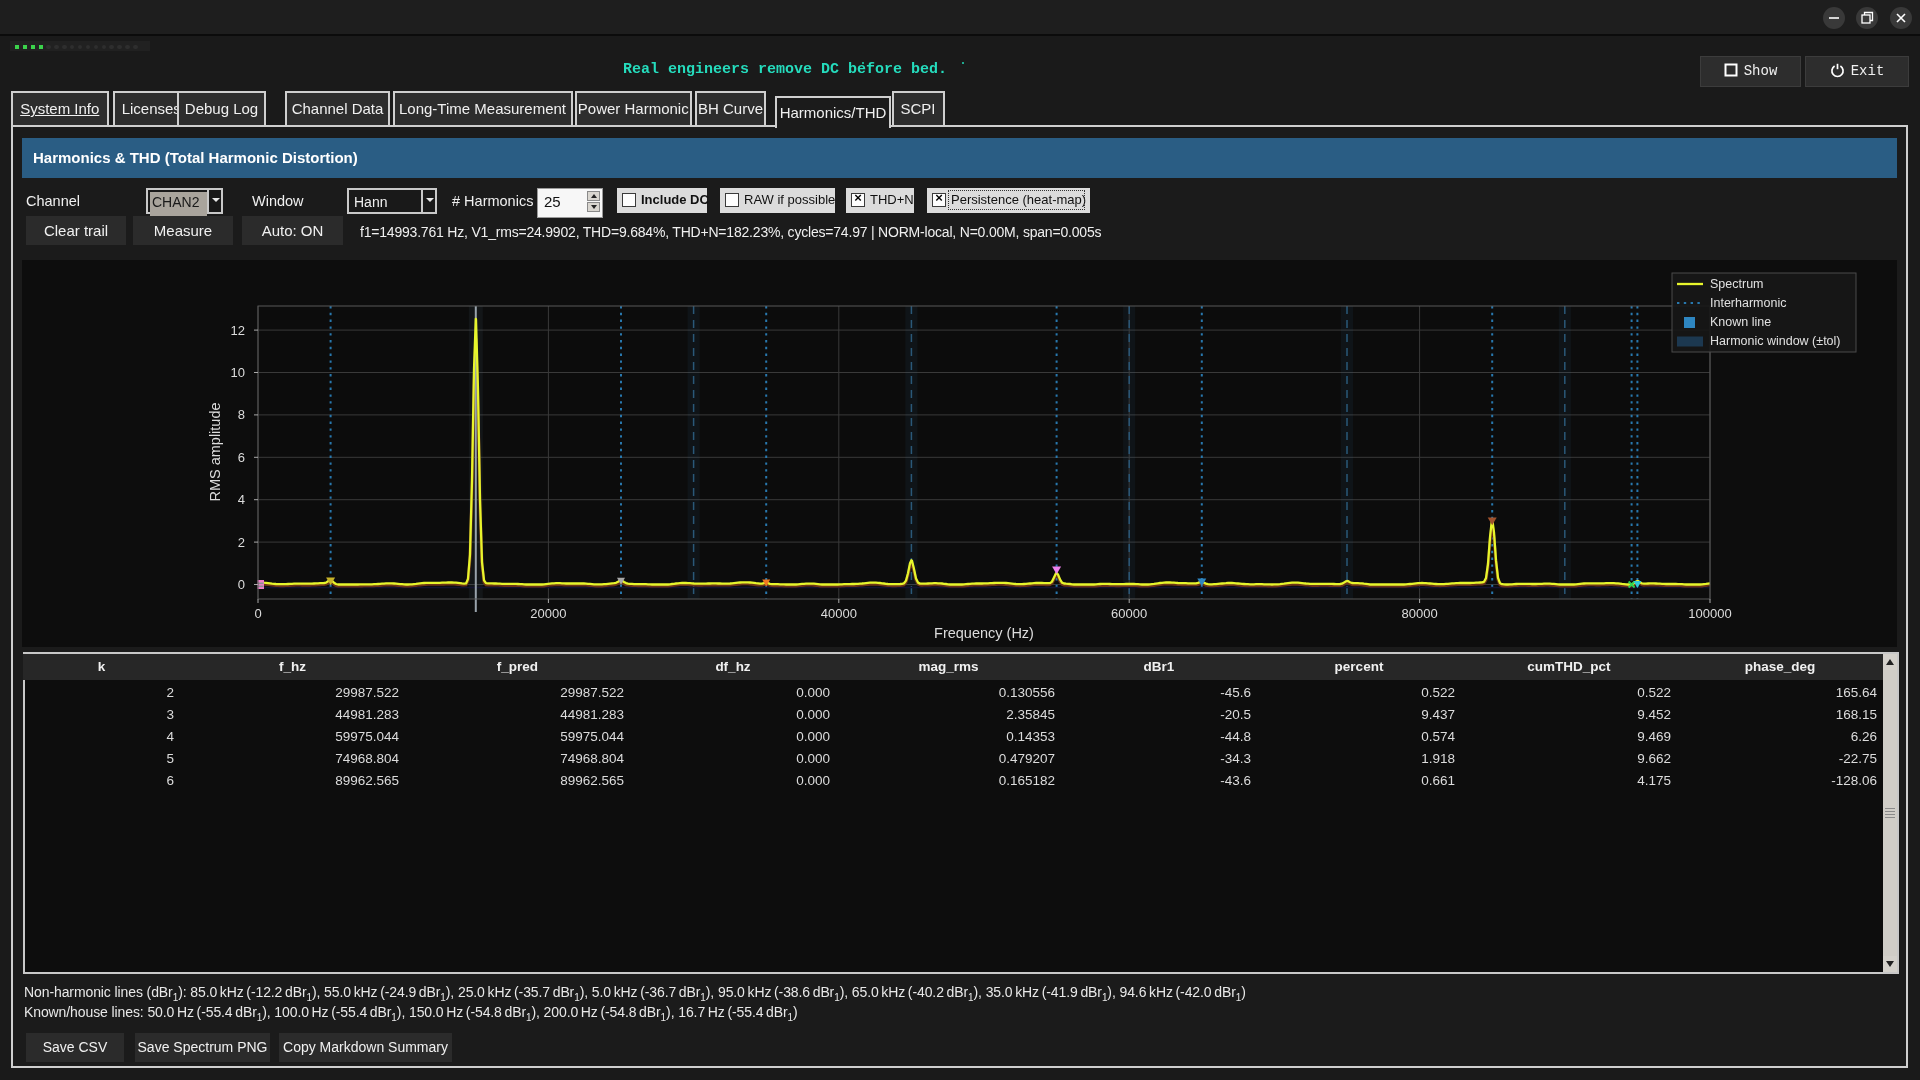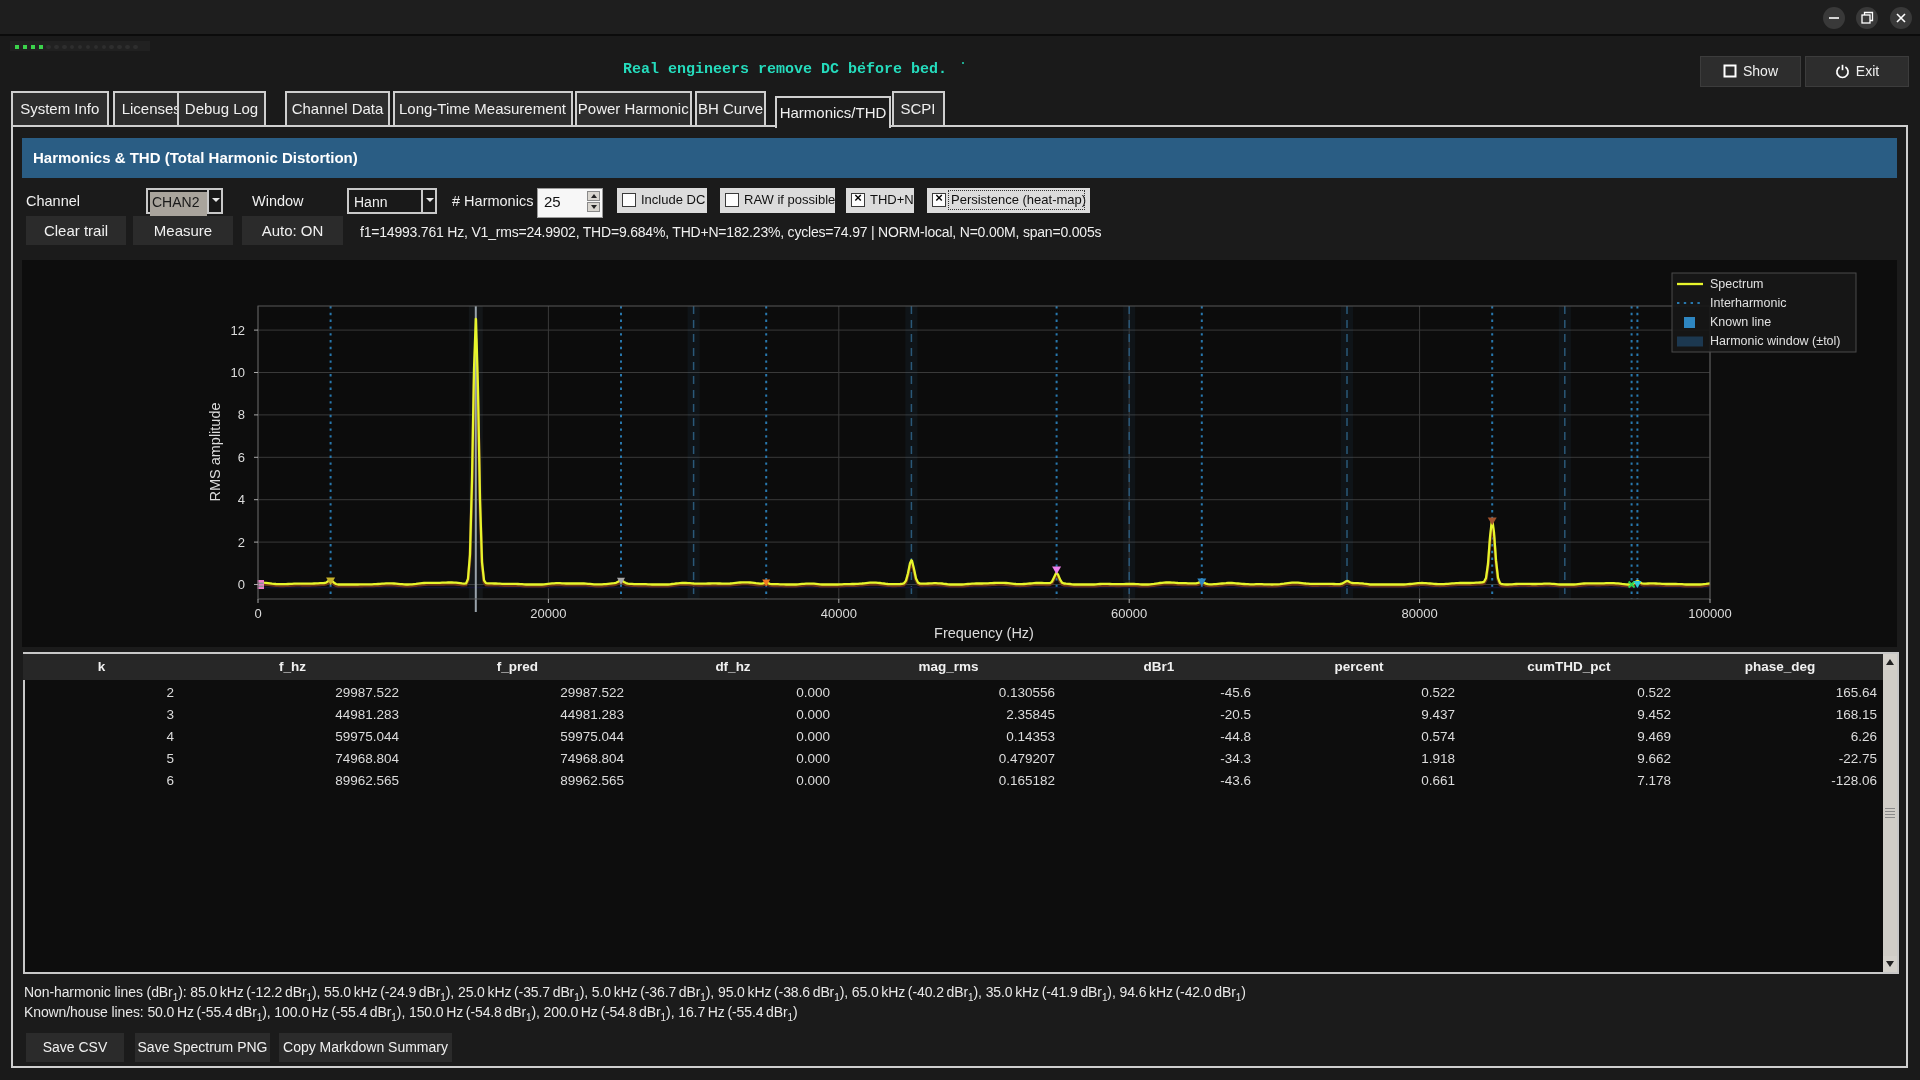--- a/index.html
+++ b/index.html
@@ -8,21 +8,21 @@
   border-bottom:2px solid #0b0b0b; }
 #title { position:absolute; left:0; top:9px; width:1920px; text-align:center; color:#f2f2f2;
   font-size:14.5px; font-weight:bold; letter-spacing:-0.2px; }
 .winbtn { position:absolute; top:7px; width:22px; height:22px; border-radius:11px; background:#393939; }
 #dotstrip { position:absolute; left:10px; top:41px; width:140px; height:10px; background:#212121; }
 .dotg { position:absolute; top:44.5px; width:4px; height:4px; background:#3bd24b; }
 .dotc { position:absolute; top:44.5px; width:4.5px; height:4.5px; background:#2e2e2e; border-radius:50%; }
 #motd { position:absolute; left:623px; top:61px; color:#25dcbd; font-family:"Liberation Mono", monospace;
   font-size:15px; font-weight:bold; }
 .topbtn { position:absolute; top:56px; height:31px; background:#2d2d2d; border:1px solid #3c3c3c;
-  color:#f0f0f0; font-size:14px; text-align:center; line-height:29px; }
+  color:#f0f0f0; font-size:14px; text-align:center; line-height:29px;font-family:Liberation Mono, monospace; }
 .tab { position:absolute; top:91px; height:35px; background:#2d2d2d; border:2px solid #cfcfcf;
   border-bottom:none; color:#f0f0f0; font-size:15px; text-align:center; line-height:32px; }
 .tabactive { position:absolute; top:96px; height:32px; background:#1b1b1b; border:2px solid #cfcfcf;
   border-bottom:none; color:#f0f0f0; font-size:15px; text-align:center; line-height:29px; z-index:3; }
 #panel { position:absolute; left:11px; top:125px; width:1897px; height:943px; background:#1b1b1b;
   border:2px solid #cfcfcf; z-index:1; }
 #bluehdr { position:absolute; left:22px; top:138px; width:1875px; height:40px; background:#2a5d84; z-index:2; }
 #bluehdr span { position:absolute; left:11px; top:11px; color:#fff; font-size:15px; font-weight:bold; }
 .lbl { position:absolute; color:#f0f0f0; font-size:14.5px; z-index:2; }
 .combo { position:absolute; height:26px; background:#191919; border:2px solid #c9c9c9; z-index:2; }
@@ -98,21 +98,21 @@
 <div id="motd">Real engineers remove DC before bed.</div>
 <div style="position:absolute;left:862px;top:62px;width:2px;height:2px;background:#1fa88e;"></div>
 <div style="position:absolute;left:962px;top:62px;width:2px;height:2px;background:#1fa88e;"></div>
 <div class="topbtn" style="left:1700px;width:101px;"><svg width="14" height="14" style="vertical-align:-2px;margin-right:6px;">
       <rect x="1.5" y="1.5" width="11" height="11" fill="none" stroke="#fff" stroke-width="2"></rect>
     </svg>Show</div>
 <div class="topbtn" style="left:1805px;width:104px;"><svg width="15" height="15" viewBox="0 0 15 15" style="vertical-align:-2.5px;margin-right:6px;">
       <path d="M4.6 3.1A5.6 5.6 0 1 0 10.4 3.1" fill="none" stroke="#fff" stroke-width="1.7"></path>
       <line x1="7.5" y1="0.8" x2="7.5" y2="6.2" stroke="#fff" stroke-width="1.7"></line>
     </svg>Exit</div>
-<div class="tab" style="left:10.5px;width:98.5px;">System Info</div>
+<div class="tab" style="left:10.5px;width:98.5px;text-decoration:underline;">System Info</div>
 <div class="tab" style="left:112.5px;width:77.5px;">Licenses</div>
 <div class="tab" style="left:177px;width:89px;">Debug Log</div>
 <div class="tab" style="left:285px;width:105px;">Channel Data</div>
 <div class="tab" style="left:392.5px;width:180px;">Long-Time Measurement</div>
 <div class="tab" style="left:575px;width:116.5px;">Power Harmonic</div>
 <div class="tab" style="left:695px;width:71px;">BH Curve</div>
 <div class="tabactive" style="left:775px;width:116px;">Harmonics/THD</div>
 <div class="tab" style="left:891.5px;width:53px;">SCPI</div>
 <div id="panel"></div>
 <div id="bluehdr">
@@ -131,21 +131,21 @@
 <div class="lbl" style="left:452px;top:193px;"># Harmonics</div>
 <div class="spin">
     <span>25</span>
   <div class="spinbtn" style="top:2px;">
       <span class="arr-up" style="border-left-width:3px;border-right-width:3px;border-bottom:4px solid #222;left:2.5px;top:2.5px;"></span>
     </div>
   <div class="spinbtn" style="top:13px;">
       <span class="arr-dn" style="border-left-width:3px;border-right-width:3px;border-top:4px solid #222;left:2.5px;top:2.5px;"></span>
     </div>
 </div>
-<div class="chk" style="left:617px;width:90px;">
+<div class="chk" style="left:617px;width:90px;font-weight:bold;">
     <div class="box"></div>
     <span class="t" style="left:24px;">Include DC</span>
   </div>
 <div class="chk" style="left:720px;width:115px;">
     <div class="box"></div>
     <span class="t" style="left:24px;">RAW if possible</span>
   </div>
 <div class="chk" style="left:846px;width:68px;">
     <div class="box"></div>
     <div class="x">×</div>
@@ -303,21 +303,21 @@
 <div class="td" style="left:1232px;top:94px;width:198px;">1.918</div>
 <div class="td" style="left:1436px;top:94px;width:210px;">9.662</div>
 <div class="td" style="left:1652px;top:94px;width:200px;">-22.75</div>
 <div class="td" style="left:-2px;top:116px;width:151px;">6</div>
 <div class="td" style="left:155px;top:116px;width:219px;">89962.565</div>
 <div class="td" style="left:380px;top:116px;width:219px;">89962.565</div>
 <div class="td" style="left:605px;top:116px;width:200px;">0.000</div>
 <div class="td" style="left:811px;top:116px;width:219px;">0.165182</div>
 <div class="td" style="left:1036px;top:116px;width:190px;">-43.6</div>
 <div class="td" style="left:1232px;top:116px;width:198px;">0.661</div>
-<div class="td" style="left:1436px;top:116px;width:210px;">7.178</div>
+<div class="td" style="left:1436px;top:116px;width:210px;">4.175</div>
 <div class="td" style="left:1652px;top:116px;width:200px;">-128.06</div>
 <div class="sbar">
       <div class="sbtn" style="top:0;">
         <span class="arr-up"></span>
       </div>
       <div class="sthumb">
         <div class="grip"></div>
       </div>
       <div class="sbtn" style="bottom:0;">
         <span class="arr-dn"></span>

